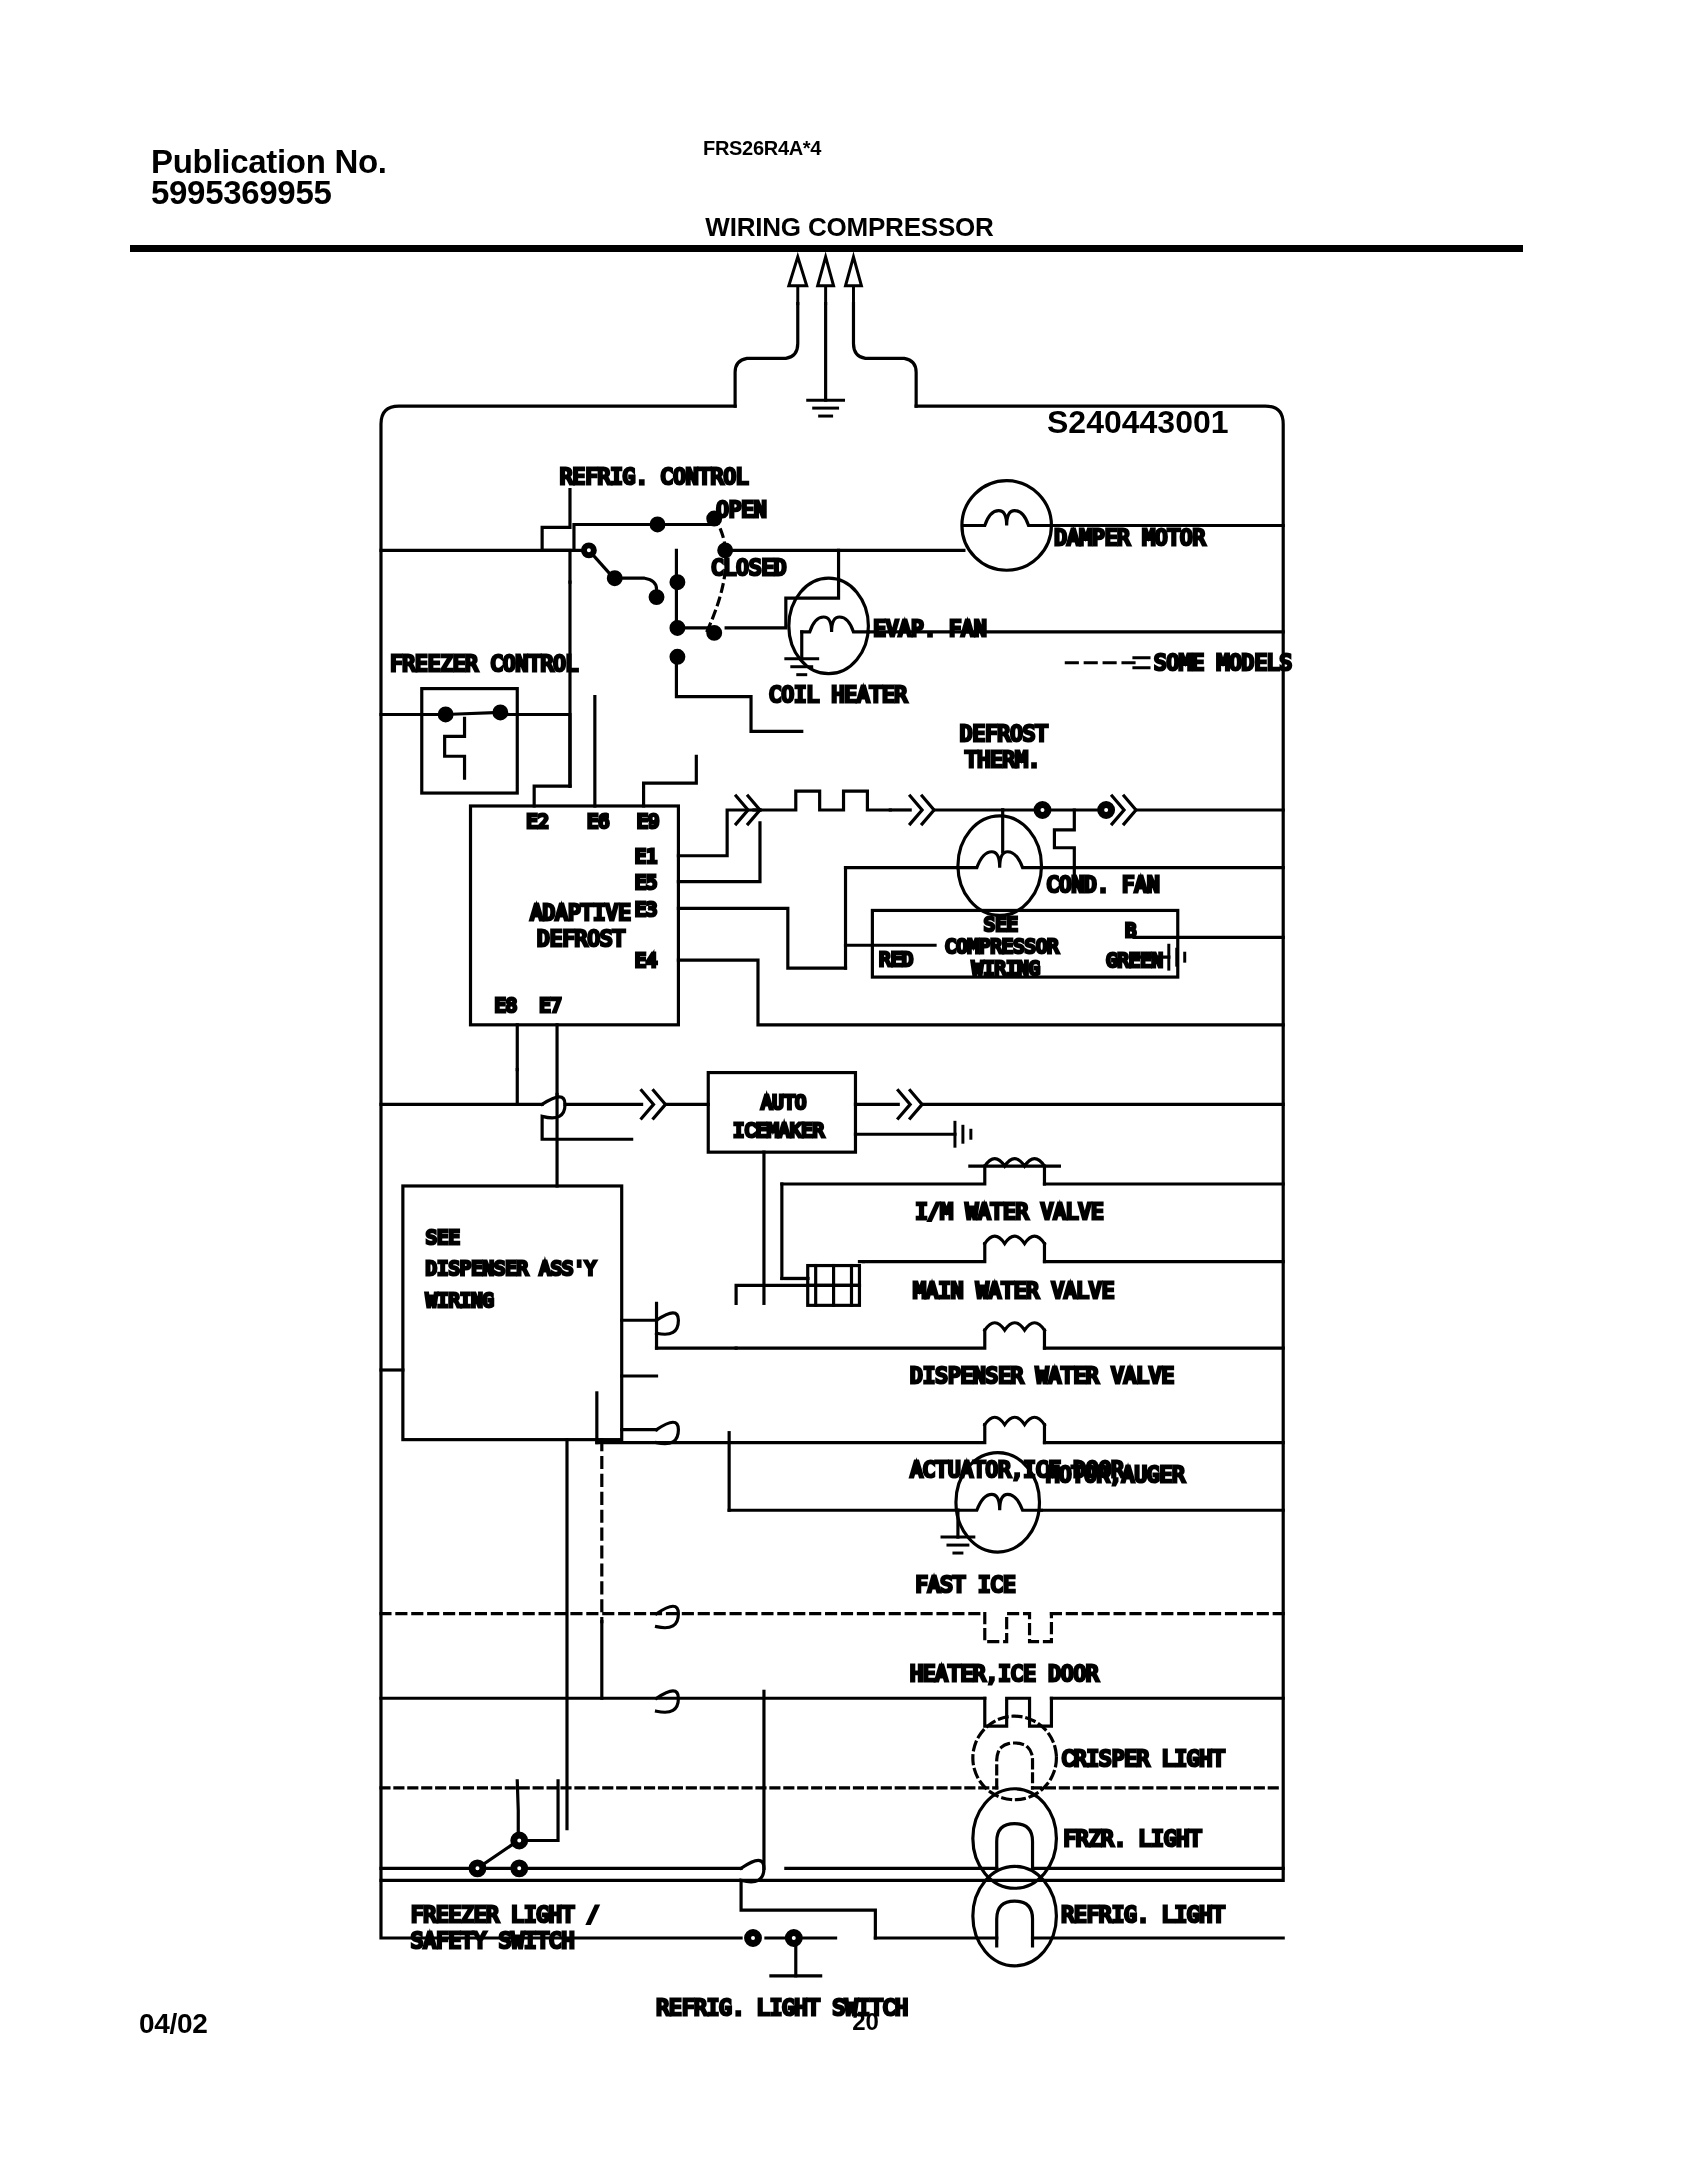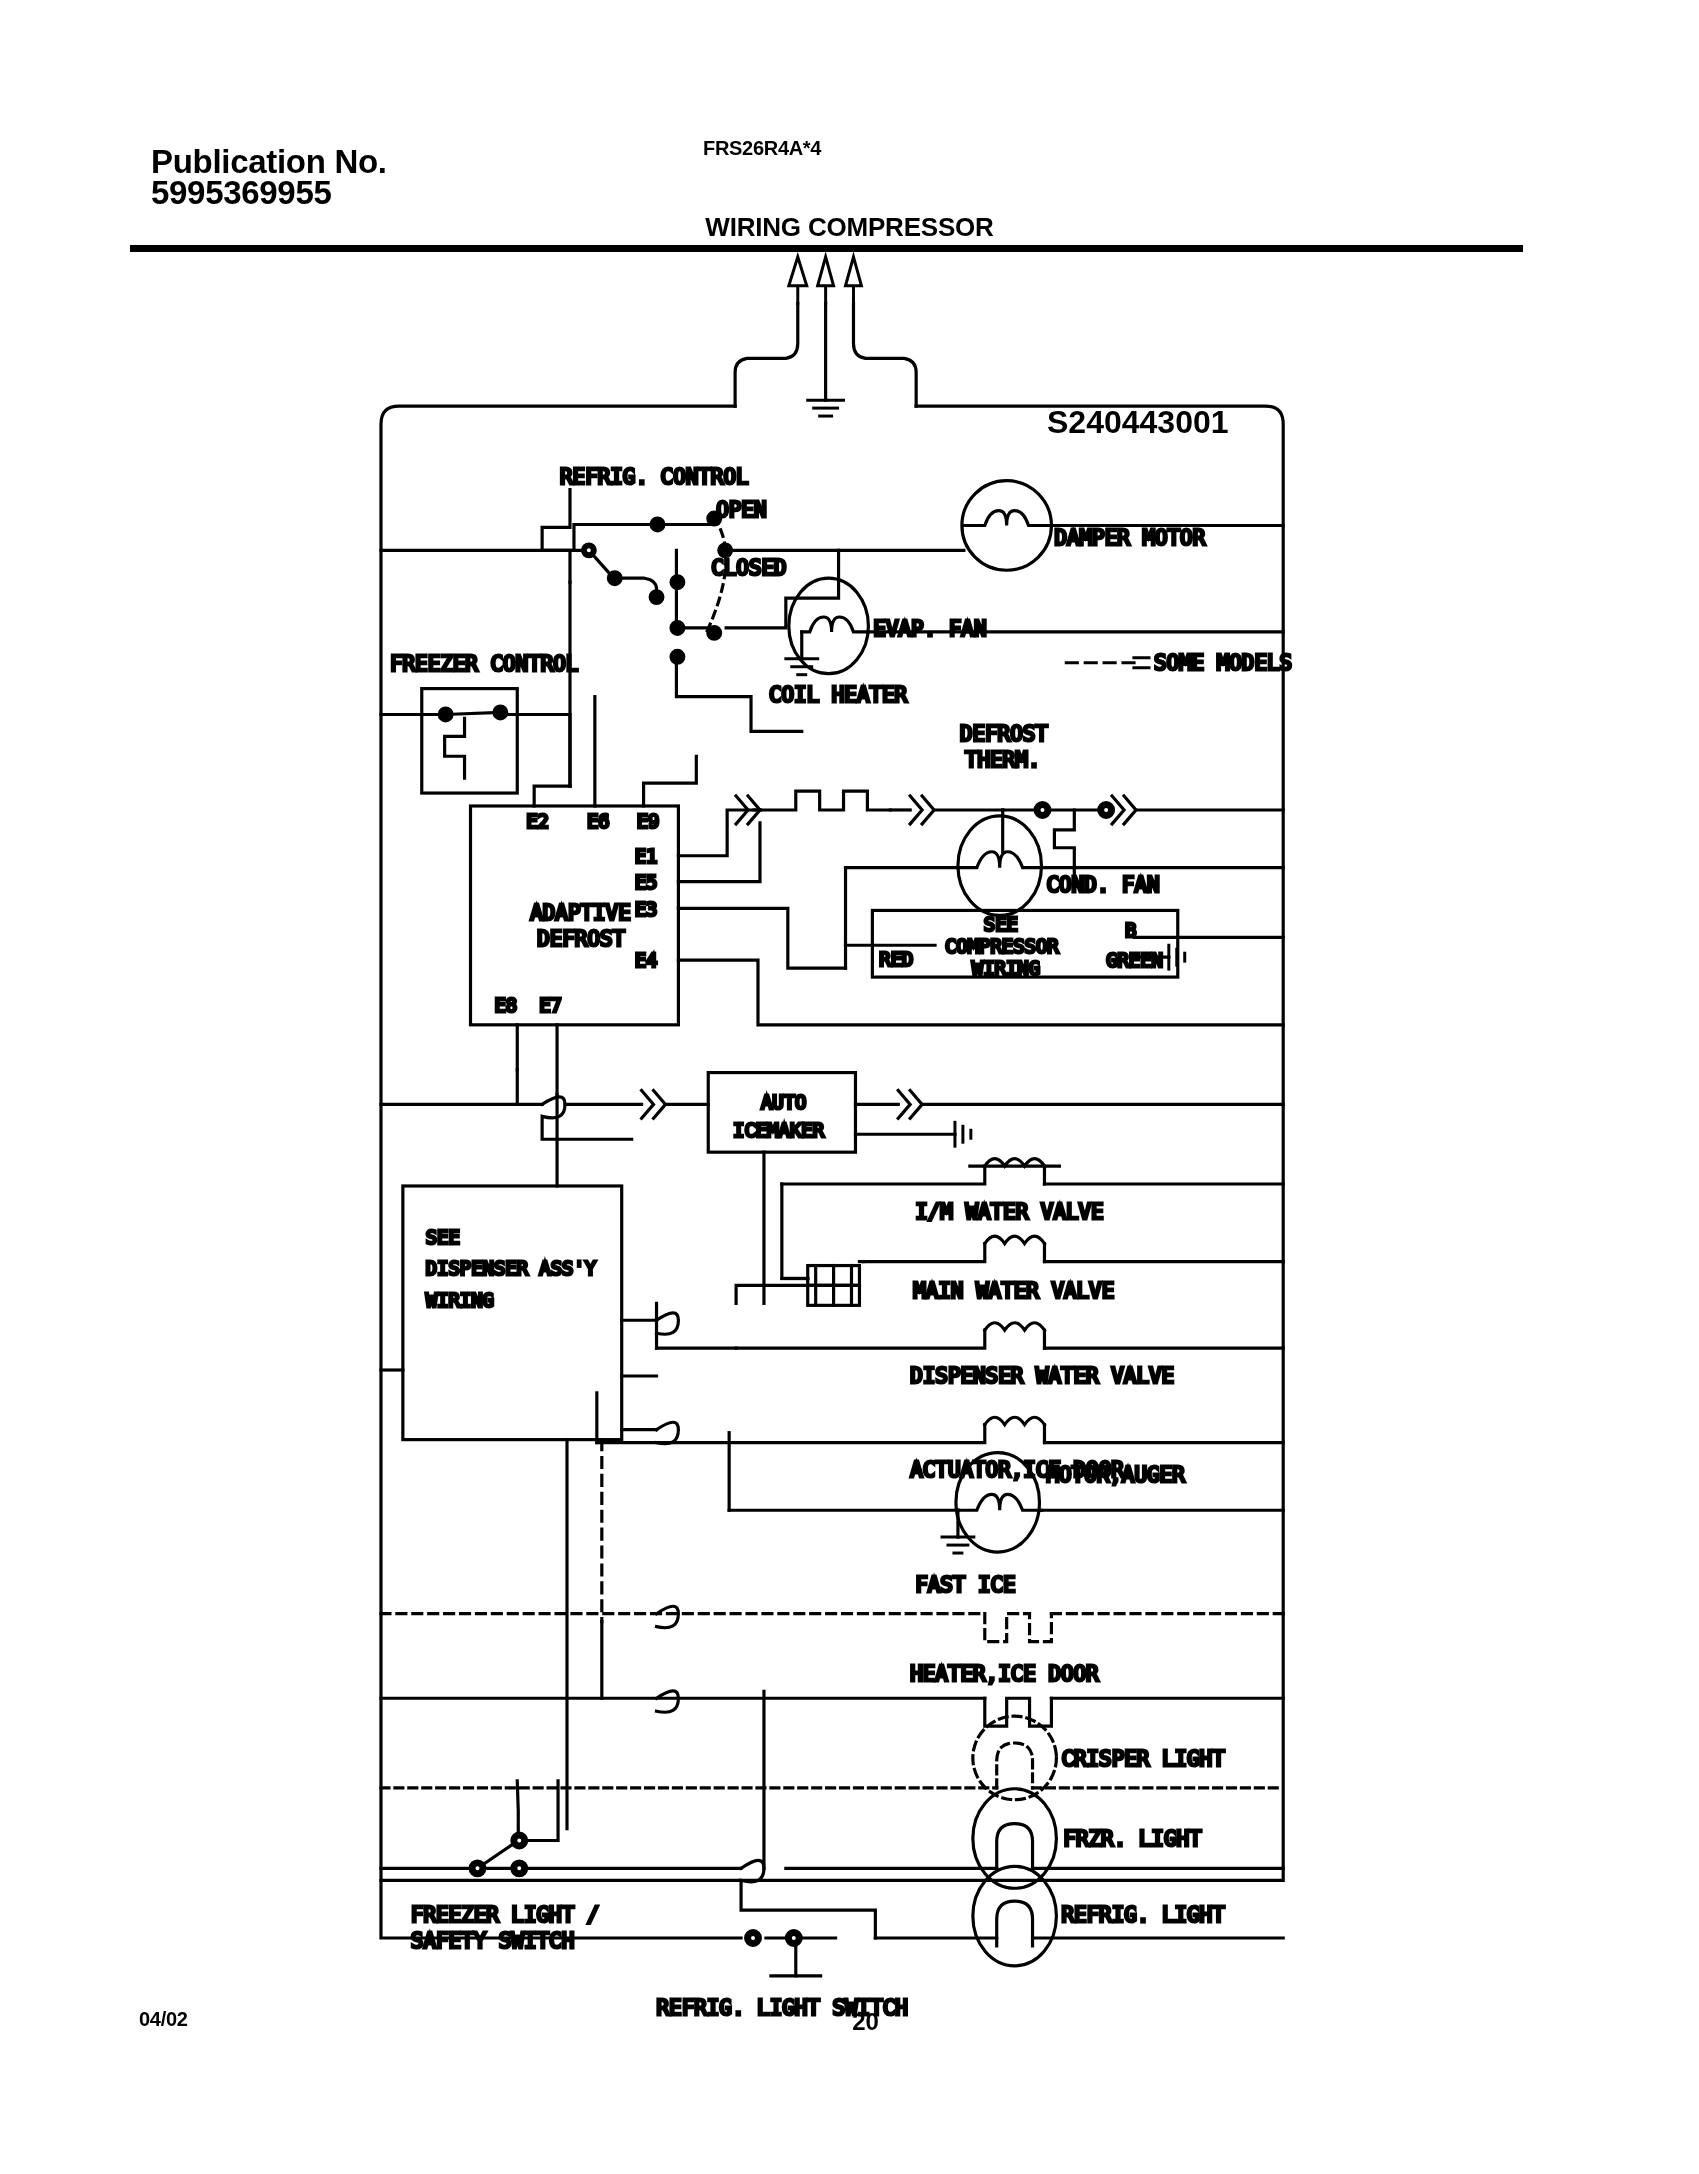--- a/index.html
+++ b/index.html
@@ -4,21 +4,21 @@
 <style>
   html,body{margin:0;padding:0;background:#ffffff;}
   body{
     width:1699px;height:2174px;position:relative;overflow:hidden;
     font-family:"Liberation Sans", sans-serif;color:#000;
   }
   .pub-block{position:absolute;left:151px;top:146px;font-weight:bold;font-size:33px;line-height:31px;letter-spacing:-0.3px;}
   .model-no{position:absolute;left:703px;top:137px;font-weight:bold;font-size:20px;letter-spacing:-0.3px;}
   .sheet-title{position:absolute;left:0;top:212px;width:1699px;text-align:center;font-weight:bold;font-size:26px;letter-spacing:-0.2px;}
   .title-rule{position:absolute;left:130px;top:245px;width:1393px;height:7px;background:#000;}
-  .footer-date{position:absolute;left:139px;top:2008px;font-weight:bold;font-size:20px;letter-spacing:-0.3px;}
+  .footer-date{position:absolute;left:139px;top:2008px;font-weight:bold;font-size:28px;letter-spacing:-0.3px;}
   .footer-page{position:absolute;left:0;top:2008px;width:1699px;text-align:center;font-weight:bold;font-size:24px;padding-left:16px;}
   .partno{position:absolute;left:1047px;top:360px;font-weight:bold;font-size:32px;letter-spacing:0px;margin-top:44px;}
   #schematic{position:absolute;left:0;top:0;width:1699px;height:2174px;}
   #schematic text{font-family:"DejaVu Sans Mono", monospace;font-size:21px;fill:#000;letter-spacing:0px;}
   #schematic text.sm{font-size:19px;}
 </style>
 </head>
 <body>
 
 <div class="pub-block">

